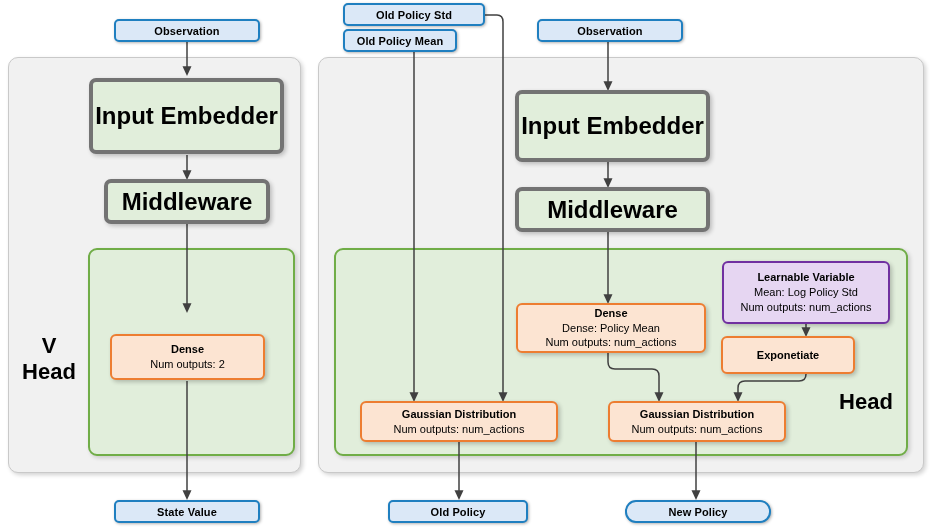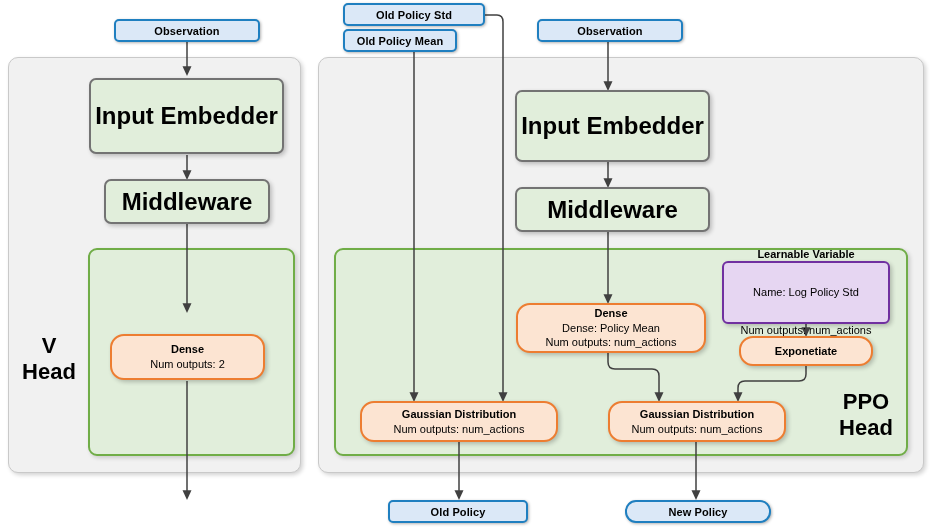--- a/index.html
+++ b/index.html
@@ -60,31 +60,31 @@
     border: 2px solid #1f7fc0;
     border-radius: 5px;
     box-shadow: 1px 1px 3px rgba(0,0,0,0.30);
     font-size: 11px;
     font-weight: bold;
     color: #000;
     letter-spacing: 0.1px;
   }
   .green-block {
     background: #e1eedb;
-    border: 2px solid #737373;
+    border: 4px solid #737373;
     border-radius: 7px;
     box-shadow: 2px 2px 4px rgba(0,0,0,0.22);
     font-size: 24px;
     font-weight: bold;
     color: #000;
   }
   .orange-block {
     background: #fce4d2;
     border: 2px solid #ed7d31;
-    border-radius: 14px;
+    border-radius: 6px;
     box-shadow: 2px 2px 4px rgba(0,0,0,0.22);
     font-size: 11px;
     color: #000;
     line-height: 1.35;
   }
   .purple-block {
     background: #e6d6f2;
     border: 2px solid #7030a0;
     border-radius: 6px;
     box-shadow: 2px 2px 4px rgba(0,0,0,0.22);
@@ -184,58 +184,60 @@
   <div class="node green-block" style="left:104px; top:179px; width:166px; height:45px;">
     <span>Middleware</span>
   </div>
 
   <div class="node orange-block" style="left:110px; top:334px; width:155px; height:46px;">
     <span class="blk-title">Dense</span>
     <span class="blk-line">Num outputs: 2</span>
   </div>
 
   <div class="head-label" style="left:823px; top:389px; width:86px;">
-    <div>PPO</div>
     <div>Head</div>
   </div>
 
   <div class="node green-block" style="left:515px; top:90px; width:195px; height:72px;">
     <span>Input Embedder</span>
   </div>
 
   <div class="node green-block" style="left:515px; top:187px; width:195px; height:45px;">
     <span>Middleware</span>
   </div>
 
   <div class="node orange-block" style="left:516px; top:303px; width:190px; height:50px;">
     <span class="blk-title">Dense</span>
     <span class="blk-line">Dense: Policy Mean</span>
     <span class="blk-line">Num outputs: num_actions</span>
   </div>
 
-  <div class="node purple-block" style="left:722px; top:261px; width:168px; height:63px;gap:23px;">
+  <div class="node purple-block" style="left:722px; top:261px; width:168px; height:63px;">
     <span class="blk-title">Learnable Variable</span>
-    <span class="blk-line">Name: Log Policy Std</span>
-    <span class="blk-line">Num outputs: num_actions</span>
-  </div>
-
-  <div class="node orange-block" style="left:739px; top:336px; width:134px; height:30px;">
+    <span class="blk-line">Mean: Log Policy Std</span>
+    <span class="blk-line">Num outputs: num_actions</span>
+  </div>
+
+  <div class="node orange-block" style="left:721px; top:336px; width:134px; height:38px;">
     <span class="blk-title">Exponetiate</span>
   </div>
 
   <div class="node orange-block" style="left:360px; top:401px; width:198px; height:41px;">
     <span class="blk-title">Gaussian Distribution</span>
     <span class="blk-line">Num outputs: num_actions</span>
   </div>
 
   <div class="node orange-block" style="left:608px; top:401px; width:178px; height:41px;">
     <span class="blk-title">Gaussian Distribution</span>
     <span class="blk-line">Num outputs: num_actions</span>
   </div>
 
+  <div class="node blue-io" style="left:114px; top:500px; width:146px; height:23px;">
+    <span>State Value</span>
+  </div>
 
   <div class="node blue-io" style="left:388px; top:500px; width:140px; height:23px;">
     <span>Old Policy</span>
   </div>
 
   <div class="node blue-io" style="left:625px; top:500px; width:146px; height:23px;border-radius:11px;">
     <span>New Policy</span>
   </div>
 
 </div>

